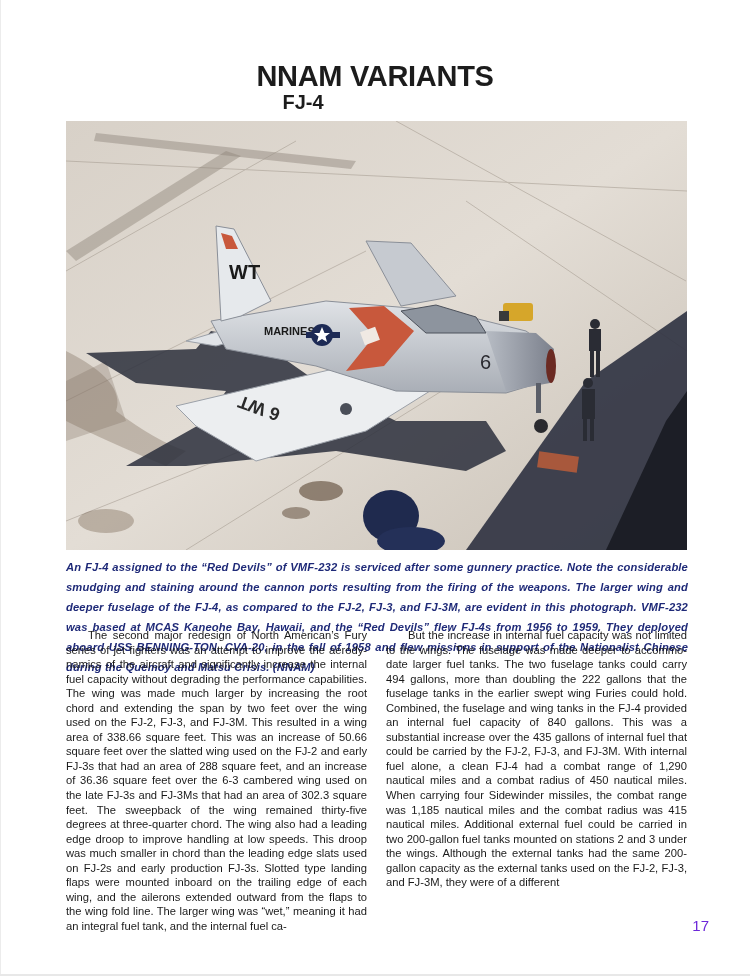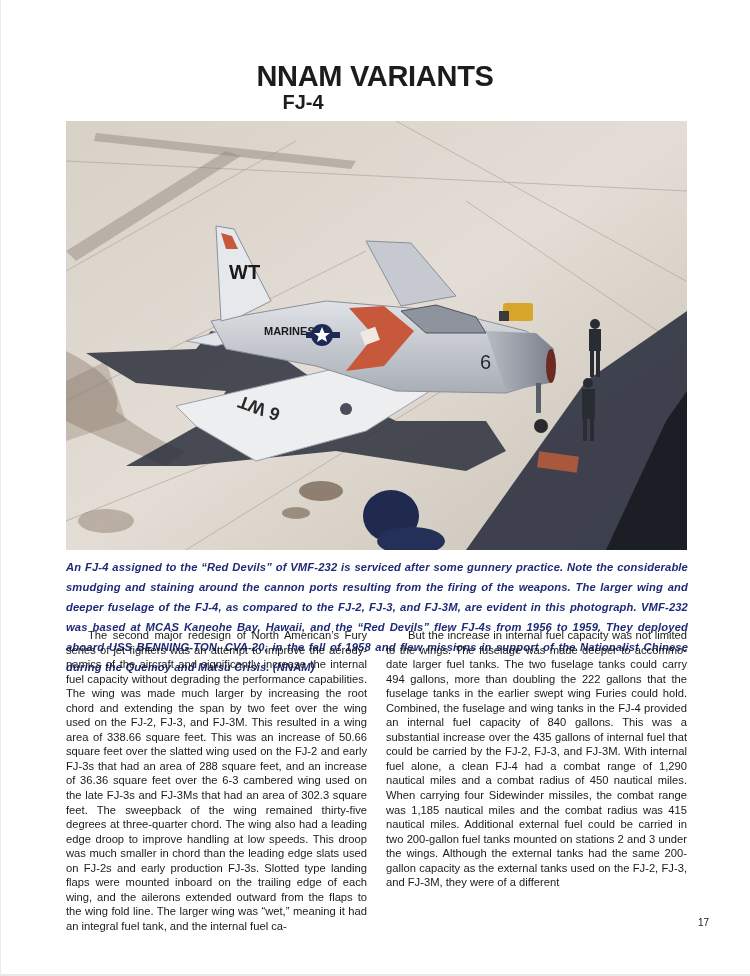--- a/index.html
+++ b/index.html
@@ -30,21 +30,21 @@
   }
   .col {
     position: absolute; top: 628px; width: 301px;
     font-size: 11.2px; line-height: 14.55px; color: #1a1a1a; text-align: justify;
   }
   .col p { margin: 0; text-indent: 22px; }
   .col p.cont { text-indent: 0; }
   .col-left { left: 66px; }
   .col-right { left: 386px; }
   .page-number {
-    position: absolute; right: 41px; top: 917px; font-size: 10px; color: #0f172a;
+    position: absolute; right: 41px; top: 917px; font-size: 15px; color: #6d28d9;
   }
 </style>
 </head>
 <body>
 
 <div class="page-edge-left"></div>
 
 <h1 class="title" style="margin:0">NNAM VARIANTS</h1>
 <h2 class="subtitle" style="margin:0">FJ-4</h2>
 

